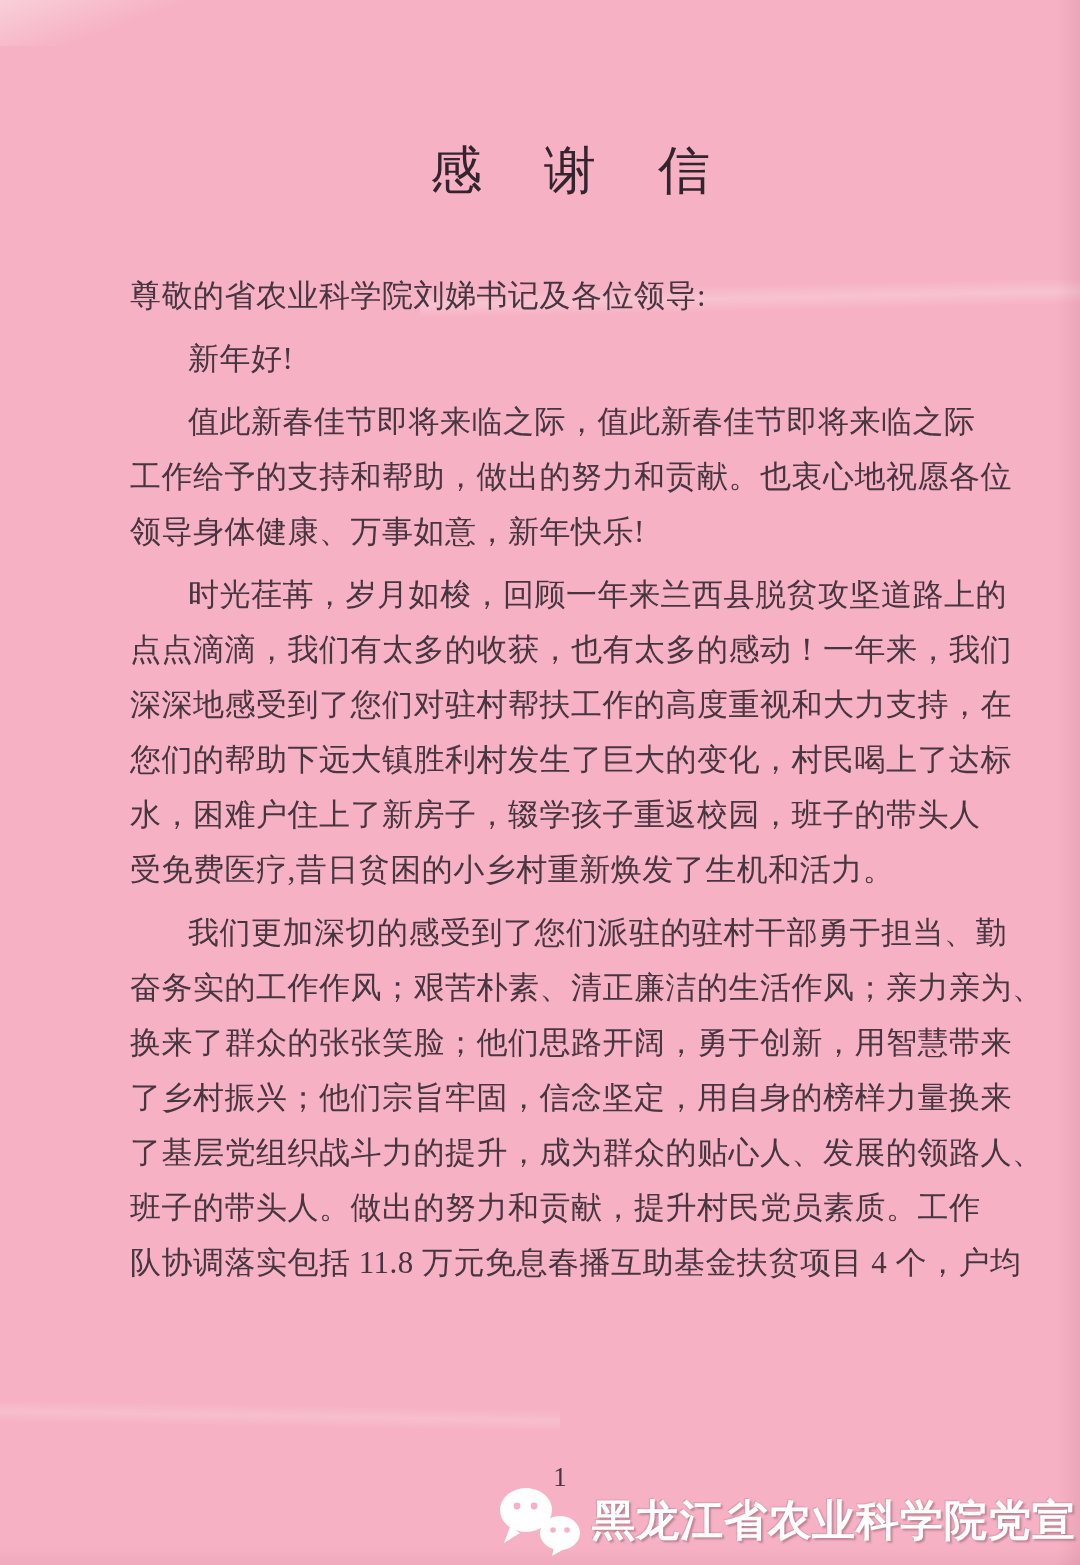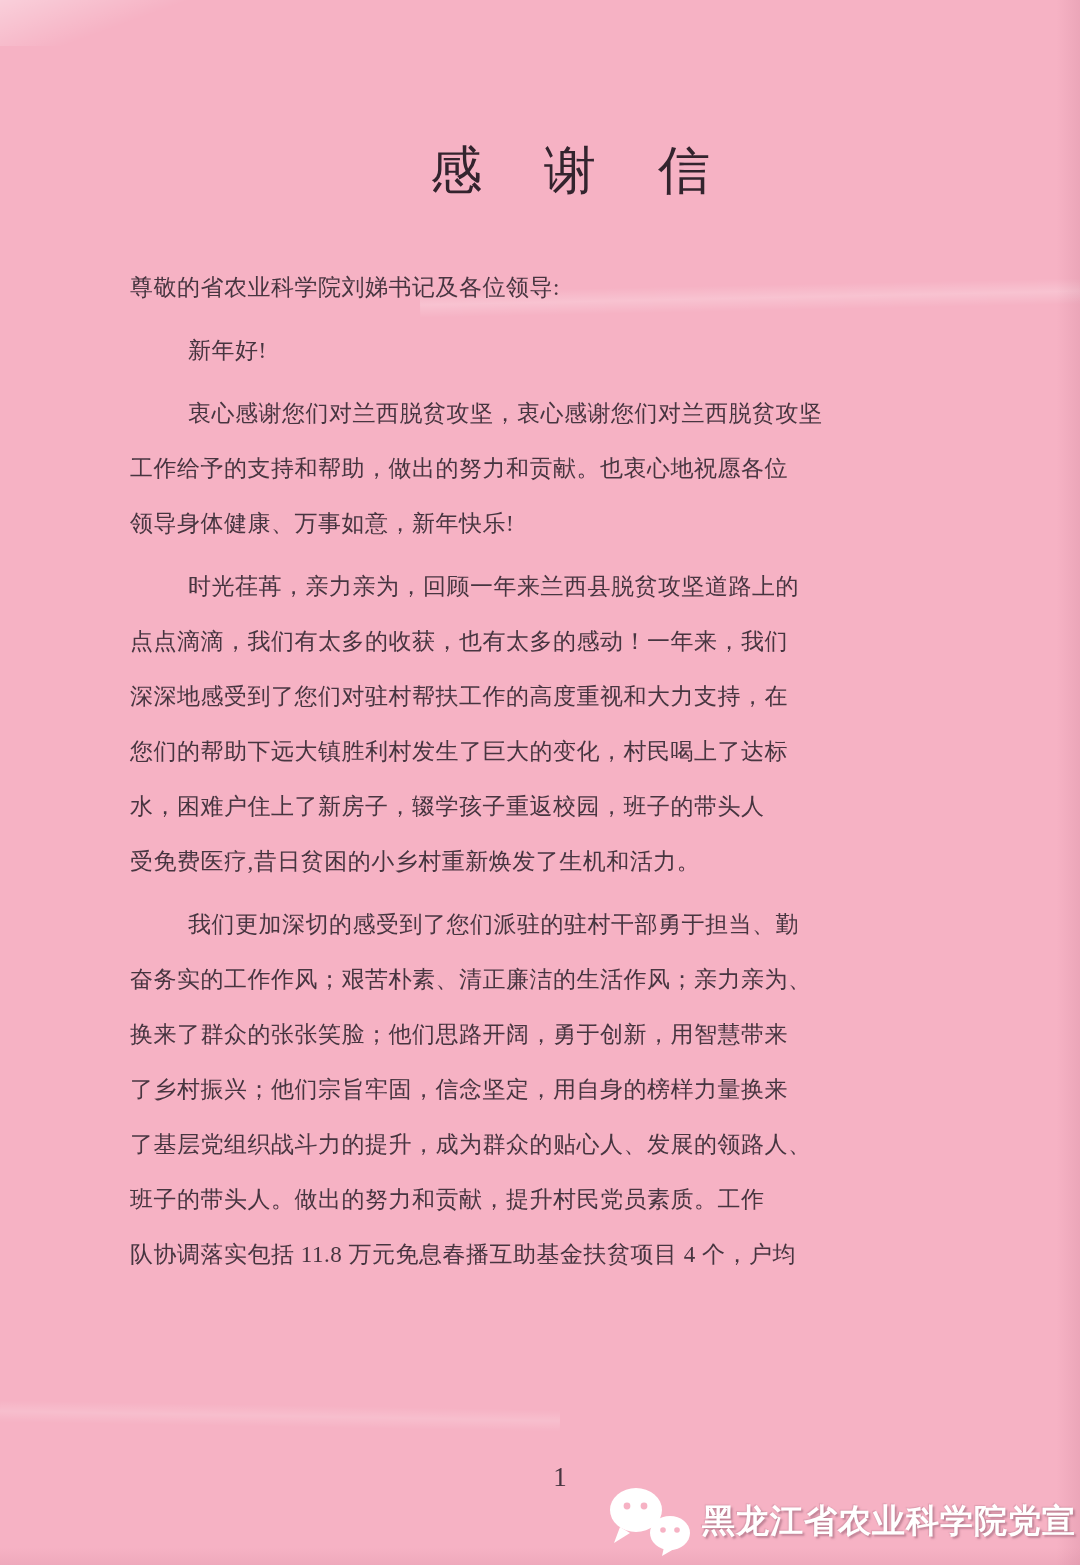--- a/index.html
+++ b/index.html
@@ -48,22 +48,22 @@
     text-align:center;
     font-size:52px;
     font-weight:normal;
     letter-spacing:62px;
     text-indent:62px;
     color:var(--title-ink);
     white-space:nowrap;
   }
   .letter-body{
     position:absolute;
-    top:260px;left:130px;width:890px;
-    font-size:23px;
+    top:268px;left:130px;width:890px;
+    font-size:31px;
     letter-spacing:0.5px;
     line-height:55px;
   }
   .line{
     height:55px;
     white-space:nowrap;
   }
   .line.indent{ text-indent:58px; }
   .paragraph{ margin-top:8px; }
   .paragraph:first-of-type{ margin-top:0; }
@@ -79,21 +79,21 @@
   .watermark{
     position:absolute;
     right:4px;bottom:8px;
     display:flex;
     align-items:center;
     gap:8px;
   }
   .wm-icon{ width:86px;height:72px;flex:0 0 auto; }
   .wm-label{
     font-family:"Liberation Sans","DejaVu Sans",sans-serif;
-    font-size:33px;
+    font-size:43px;
     font-weight:bold;
     letter-spacing:1px;
     color:var(--wm);
     text-shadow:2px 2px 2px rgba(150,95,115,0.55), -1px -1px 1px rgba(150,95,115,0.25);
     white-space:nowrap;
   }
 </style>
 </head>
 <body>
 
@@ -107,26 +107,26 @@
 
 <div class="letter-title">感谢信</div>
 
 <div class="letter-body">
   <div class="line">尊敬的省农业科学院刘娣书记及各位领导:</div>
 
 <div class="paragraph">
       <div class="line indent">新年好!</div>
     </div>
     <div class="paragraph">
-      <div class="line indent">衷心感谢您们对兰西脱贫攻坚，衷心感谢您们对兰西脱贫攻坚</div>
+      <div class="line indent">值此新春佳节即将来临之际，值此新春佳节即将来临之际</div>
       <div class="line">工作给予的支持和帮助，做出的努力和贡献。也衷心地祝愿各位</div>
       <div class="line">领导身体健康、万事如意，新年快乐!</div>
     </div>
     <div class="paragraph">
-      <div class="line indent">时光荏苒，亲力亲为，回顾一年来兰西县脱贫攻坚道路上的</div>
+      <div class="line indent">时光荏苒，岁月如梭，回顾一年来兰西县脱贫攻坚道路上的</div>
       <div class="line">点点滴滴，我们有太多的收获，也有太多的感动！一年来，我们</div>
       <div class="line">深深地感受到了您们对驻村帮扶工作的高度重视和大力支持，在</div>
       <div class="line">您们的帮助下远大镇胜利村发生了巨大的变化，村民喝上了达标</div>
       <div class="line">水，困难户住上了新房子，辍学孩子重返校园，班子的带头人</div>
       <div class="line">受免费医疗,昔日贫困的小乡村重新焕发了生机和活力。</div>
     </div>
     <div class="paragraph">
       <div class="line indent">我们更加深切的感受到了您们派驻的驻村干部勇于担当、勤</div>
       <div class="line">奋务实的工作作风；艰苦朴素、清正廉洁的生活作风；亲力亲为、</div>
       <div class="line">换来了群众的张张笑脸；他们思路开阔，勇于创新，用智慧带来</div>

